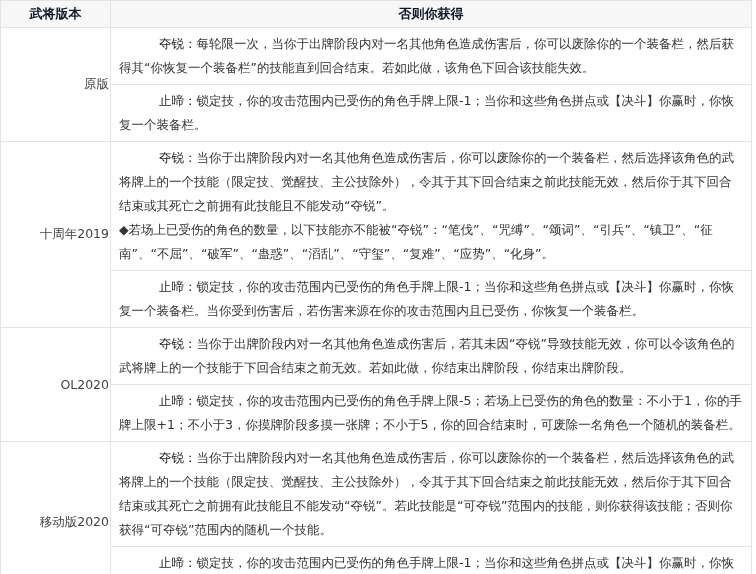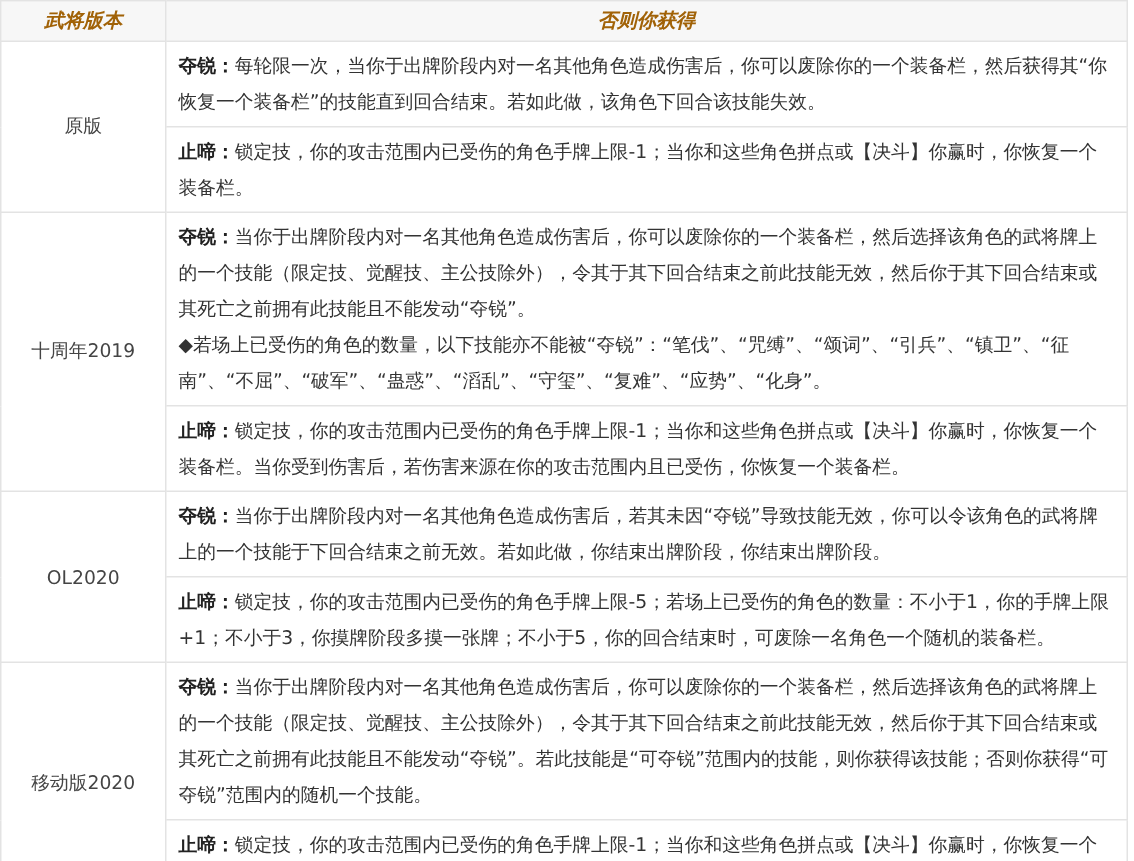--- a/index.html
+++ b/index.html
@@ -15,41 +15,40 @@
     font-size: 12.5px;
   }
   table.skills th, table.skills td {
     border: 1px solid #e3e3e3;
   }
   table.skills thead th {
     background: #f7f7f7;
     height: 26px;
     font-weight: bold;
     font-size: 13px;
-    color: #a16207;
+    color: #0f172a;
     text-align: center;
     padding: 0;
-    font-style: italic;
   }
   col.c-version { width: 110px; }
   col.c-skill { width: 641px; }
   td.version {
-    text-align: center;
+    text-align: right;
     vertical-align: middle;
     color: #444;
     font-size: 12.5px;
   }
   td.skill {
     padding: 4px 8px 4px 8px;
     line-height: 24px;
     vertical-align: top;
     text-align: left;
     color: #333;
   }
-  .skill-name { font-weight: bold; color: #222; }
+  .skill-name { font-weight: normal; color: #222; margin-left: 40px; }
 </style>
 </head>
 <body>
 
 <table class="skills">
   <colgroup>
       <col class="c-version">
       <col class="c-skill">
     </colgroup>
   <thead>

